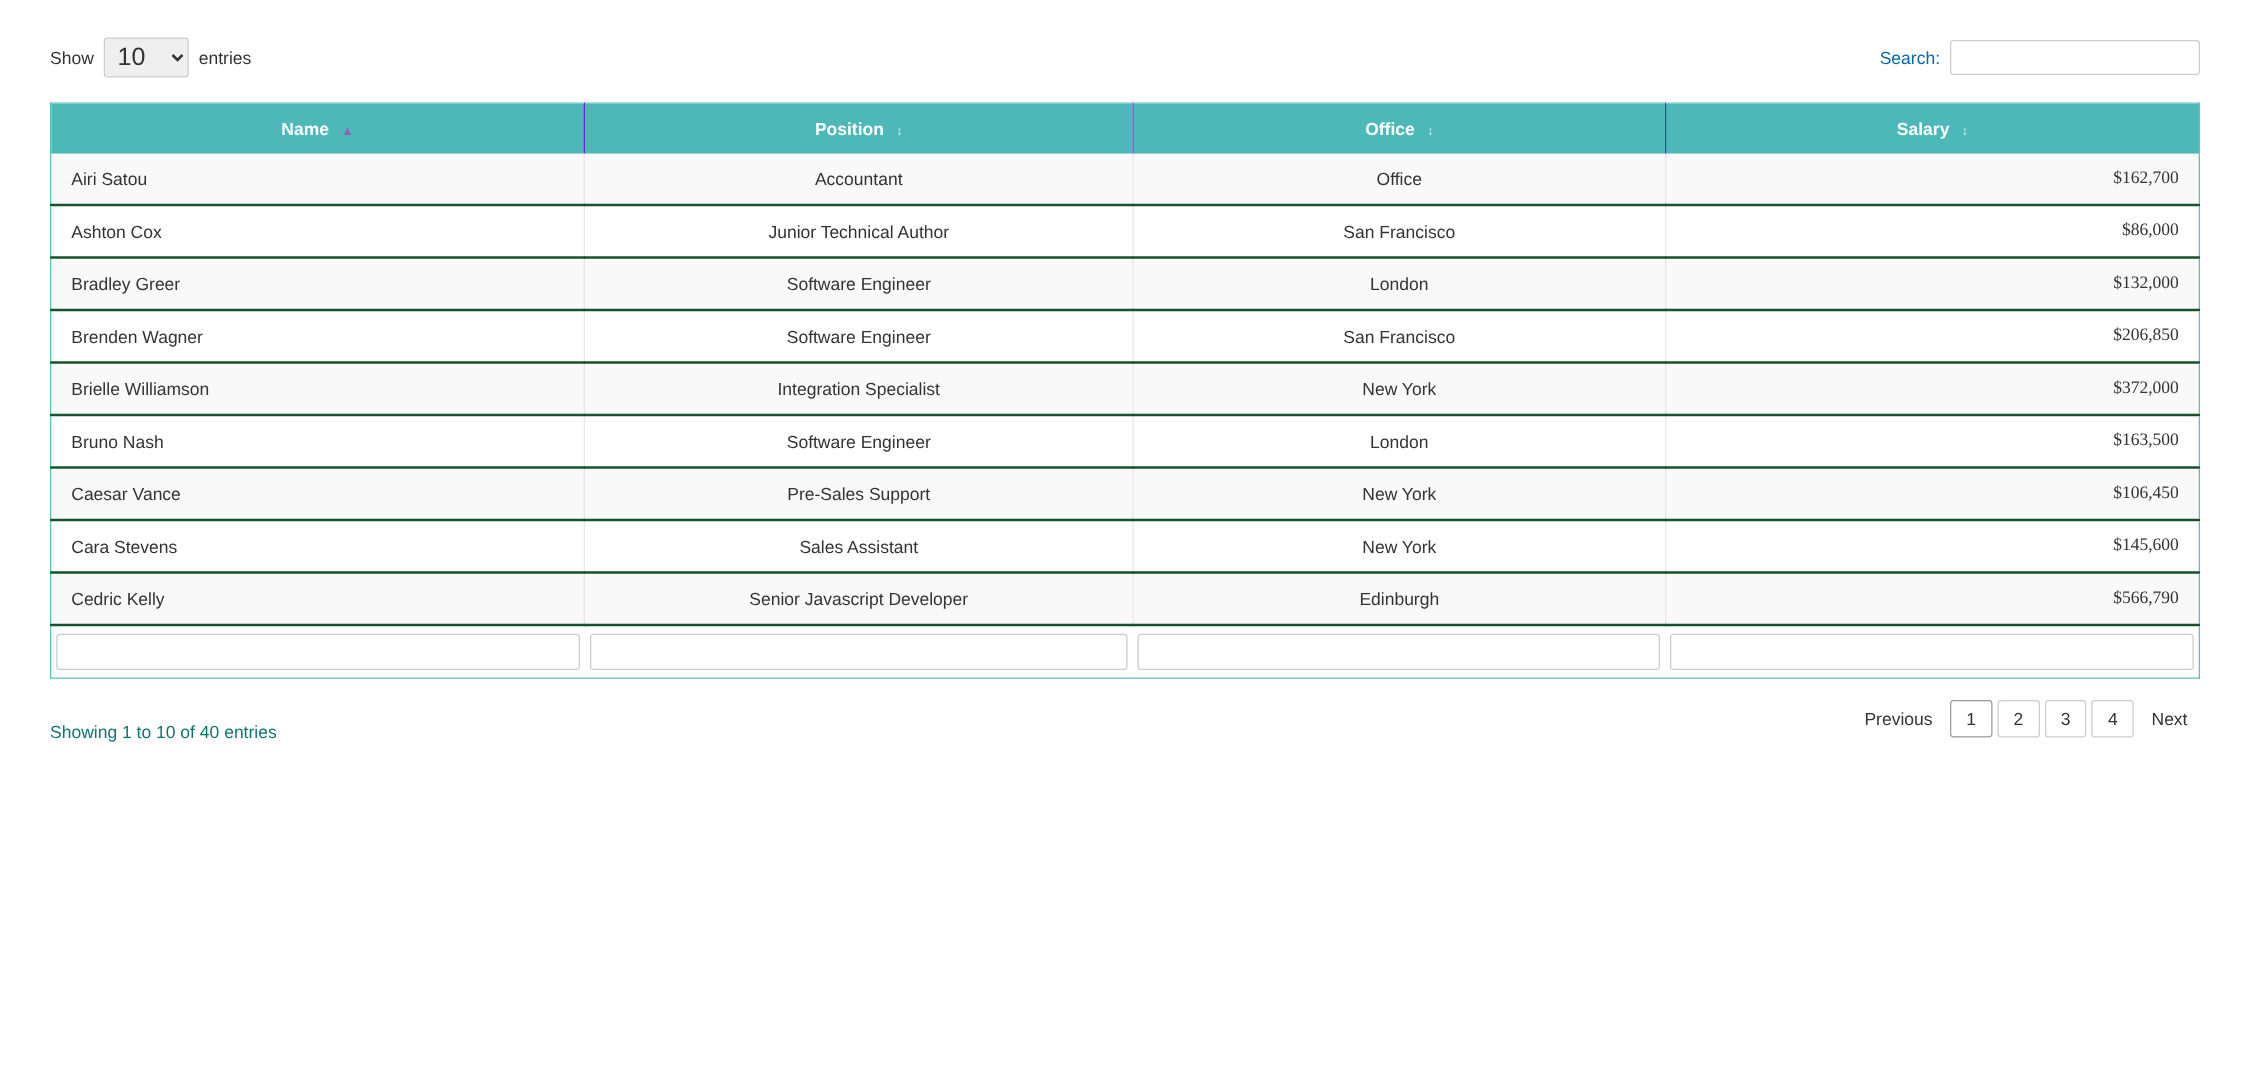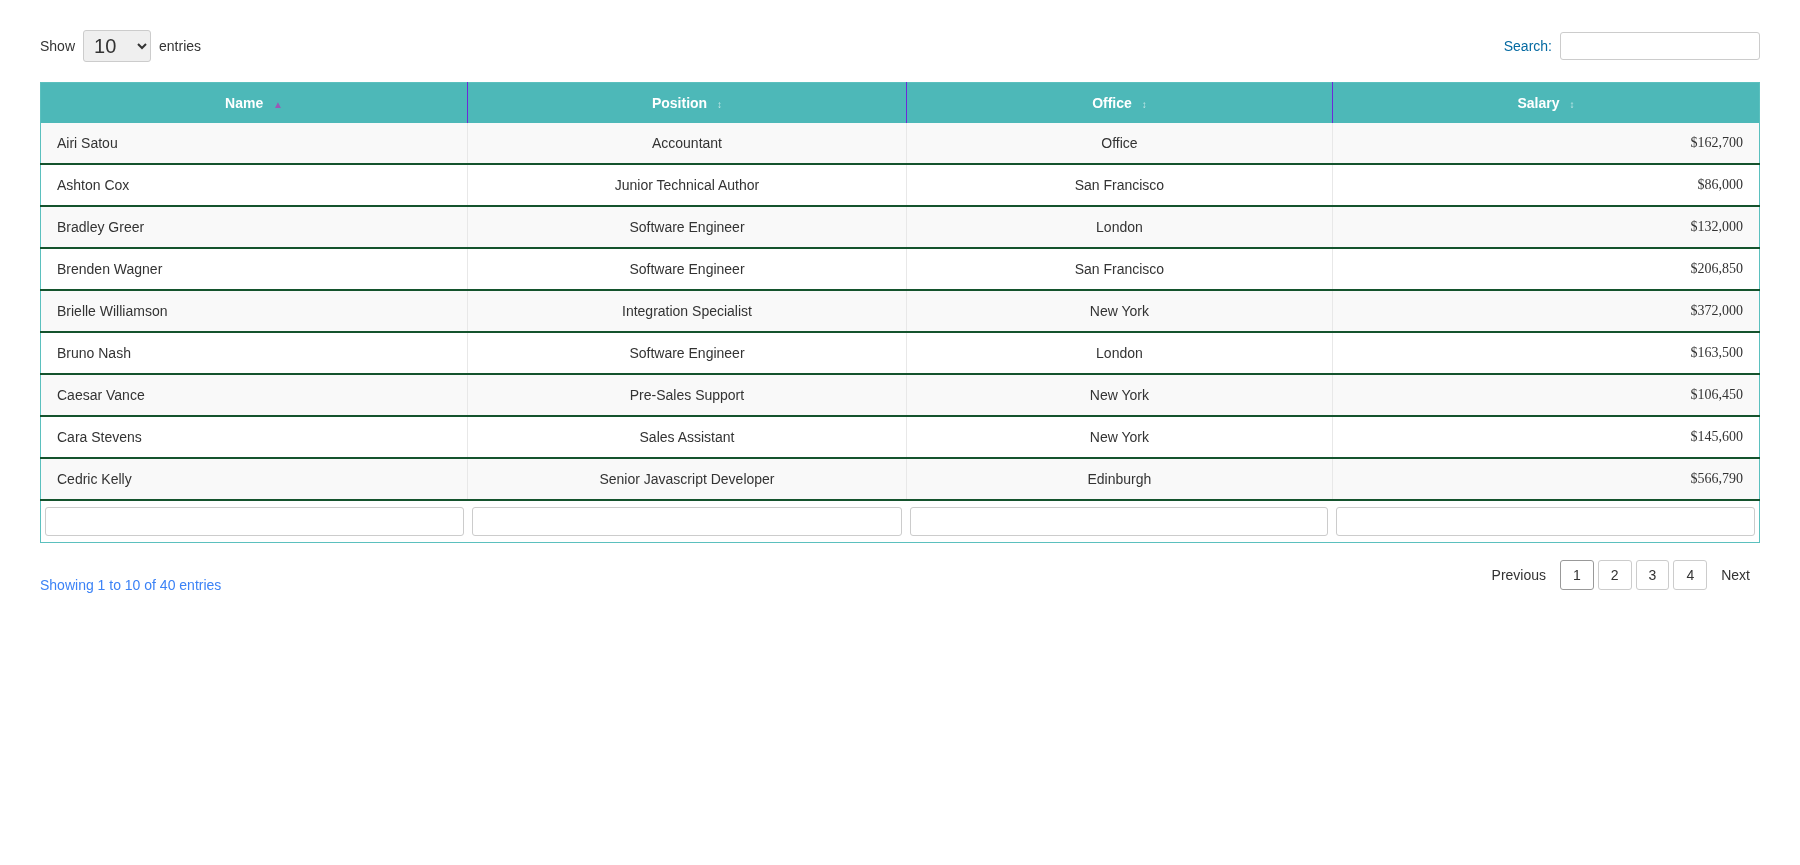--- a/index.html
+++ b/index.html
@@ -124,21 +124,21 @@
       font-size: 13px;
     }
     .bottom-controls {
       display: flex;
       justify-content: space-between;
       align-items: center;
       margin-top: 14px;
     }
     .showing-info {
       font-size: 14px;
-      color: #3b82f6;
+      color: #0f766e;
       margin-top: 20px;
     }
     .pagination {
       display: flex;
       align-items: center;
       gap: 4px;
     }
     .pagination button, .pagination span {
       font-size: 14px;
       padding: 6px 12px;

